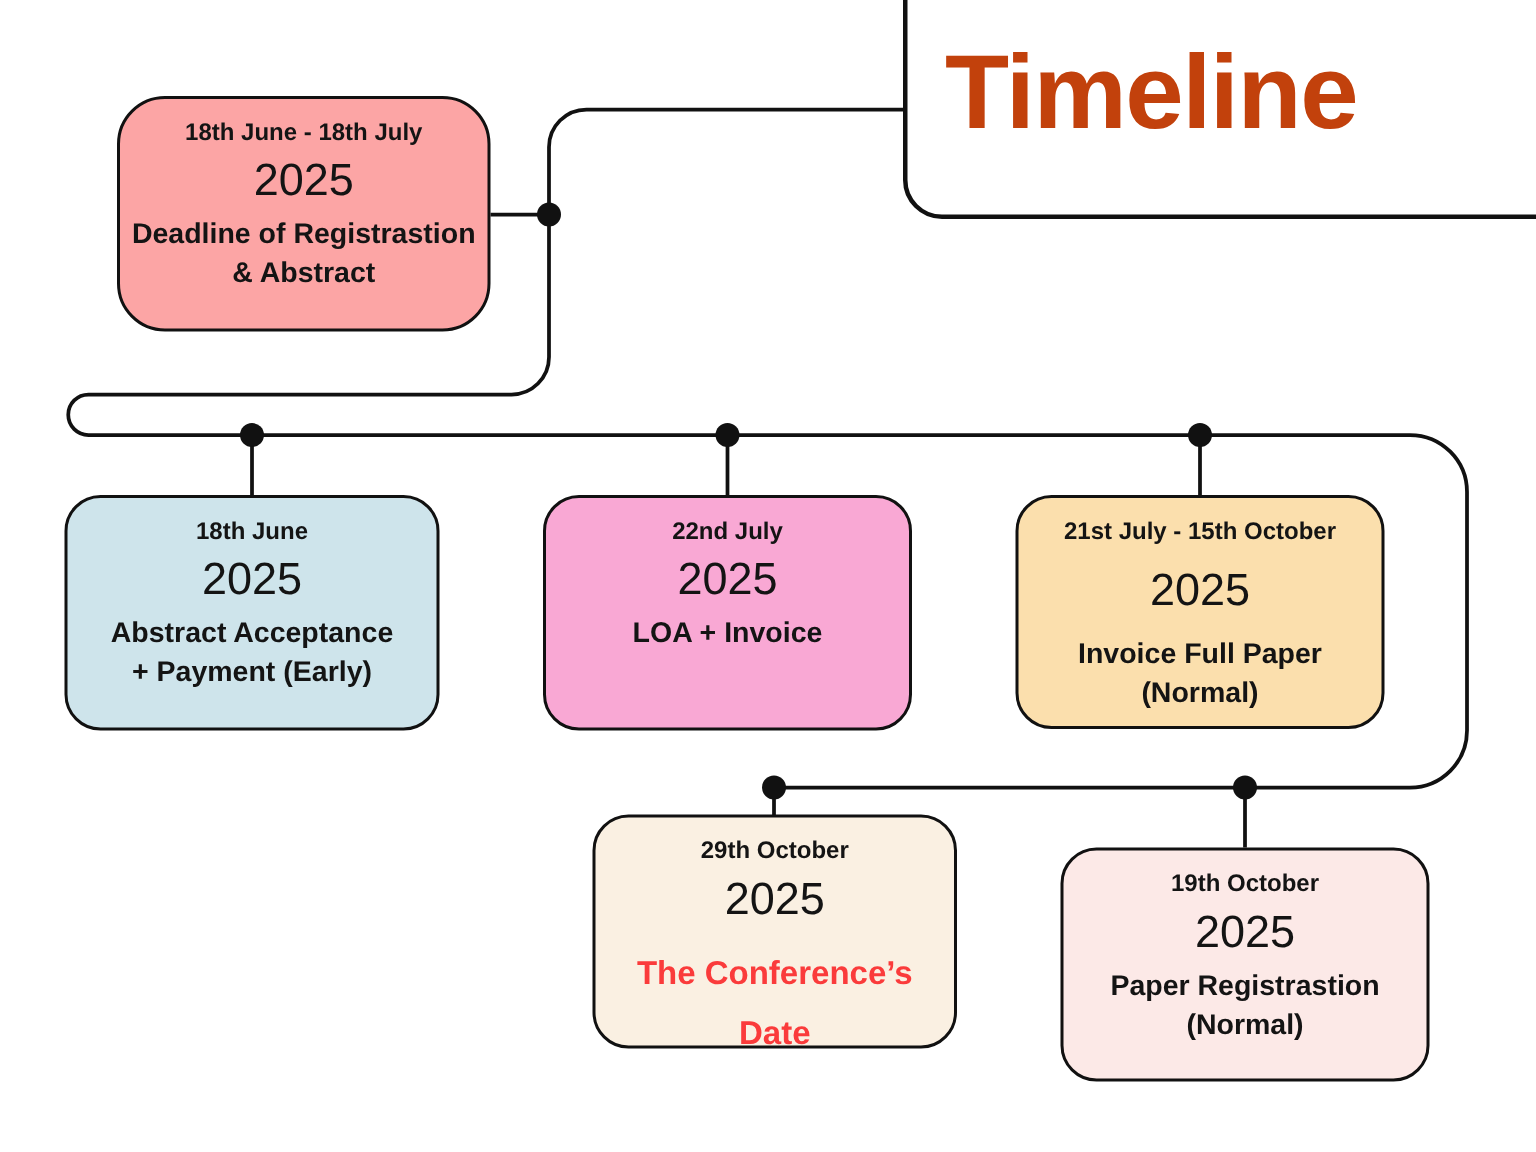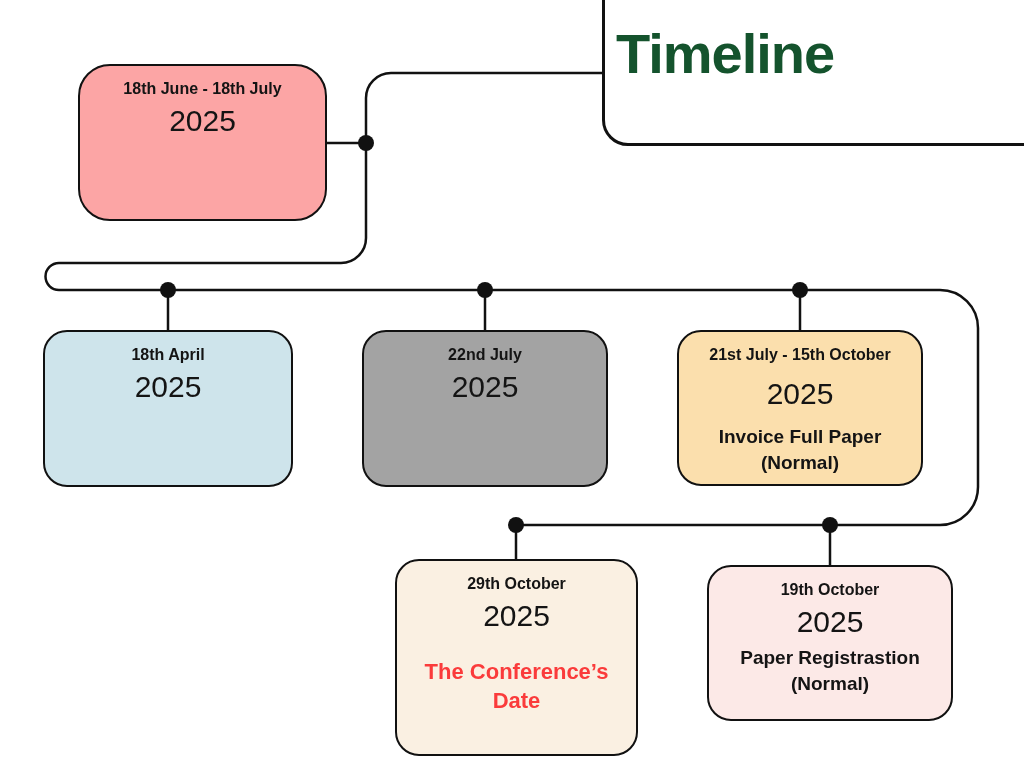--- a/index.html
+++ b/index.html
@@ -23,26 +23,26 @@
   .title-panel {
     position: absolute;
     left: 602px; top: -62px;
     width: 500px; height: 208px;
     border: 3px solid #111111;
     border-radius: 26px;
     background: #ffffff;
   }
   .title-text {
     position: absolute;
-    left: 616px; top: 26px;
-    font-size: 56px;
+    left: 630px; top: 26px;
+    font-size: 70px;
     font-weight: bold;
     line-height: 1;
     letter-spacing: -1px;
-    color: #14532d;
+    color: #c2410c;
     white-space: nowrap;
   }
   .card {
     position: absolute;
     border: 2.5px solid #111111;
     border-radius: 24px;
     display: flex;
     flex-direction: column;
     align-items: center;
     justify-content: flex-start;
@@ -63,29 +63,29 @@
   }
   .card .desc {
     font-size: 19px;
     font-weight: bold;
     line-height: 26px;
     margin-top: 6px;
     white-space: pre-line;
   }
   .card .desc.desc-large {
     font-size: 22px;
-    line-height: 29px;
-    margin-top: 24px;
+    line-height: 40px;
+    margin-top: 12px;
   }
   
   .card-0 { left: 78px;  top: 64px;  width: 249px; height: 157px; }
   .card-1 { left: 43px;  top: 330px; width: 250px; height: 157px; }
   .card-2 { left: 362px; top: 330px; width: 246px; height: 157px; }
   .card-3 { left: 677px; top: 330px; width: 246px; height: 156px; }
-  .card-4 { left: 395px; top: 559px; width: 243px; height: 197px; }
+  .card-4 { left: 395px; top: 543px; width: 243px; height: 156px; }
   .card-5 { left: 707px; top: 565px; width: 246px; height: 156px; }
 </style>
 </head>
 <body>
 
 <div class="stage">
 
   <div class="title-panel"></div>
   <div class="title-text">Timeline</div>
 
@@ -105,30 +105,35 @@
       <circle cx="485" cy="290" r="8"></circle>
       <circle cx="800" cy="290" r="8"></circle>
       <circle cx="516" cy="525" r="8"></circle>
       <circle cx="830" cy="525" r="8"></circle>
     </g>
   </svg>
 
   <div class="card card-0" style="background-color: #fca5a5; border-radius: 32px;">
     <div class="date">18th June - 18th July</div>
     <div class="year">2025</div>
+    <div class="desc">Deadline of Registrastion
+&amp; Abstract</div>
   </div>
 
   <div class="card card-1" style="background-color: rgb(206, 228, 235);">
-    <div class="date">18th April</div>
+    <div class="date">18th June</div>
     <div class="year">2025</div>
+    <div class="desc">Abstract Acceptance
++ Payment (Early)</div>
   </div>
 
-  <div class="card card-2" style="background-color: #a3a3a3;">
+  <div class="card card-2" style="background-color: #f9a8d4;">
     <div class="date">22nd July</div>
     <div class="year">2025</div>
+    <div class="desc">LOA + Invoice</div>
   </div>
 
   <div class="card card-3" style="background-color: rgb(251, 223, 173); justify-content: space-between;">
     <div class="date">21st July - 15th October</div>
     <div class="year">2025</div>
     <div class="desc">Invoice Full Paper
 (Normal)</div>
   </div>
 
   <div class="card card-4" style="background-color: rgb(250, 240, 226);">

